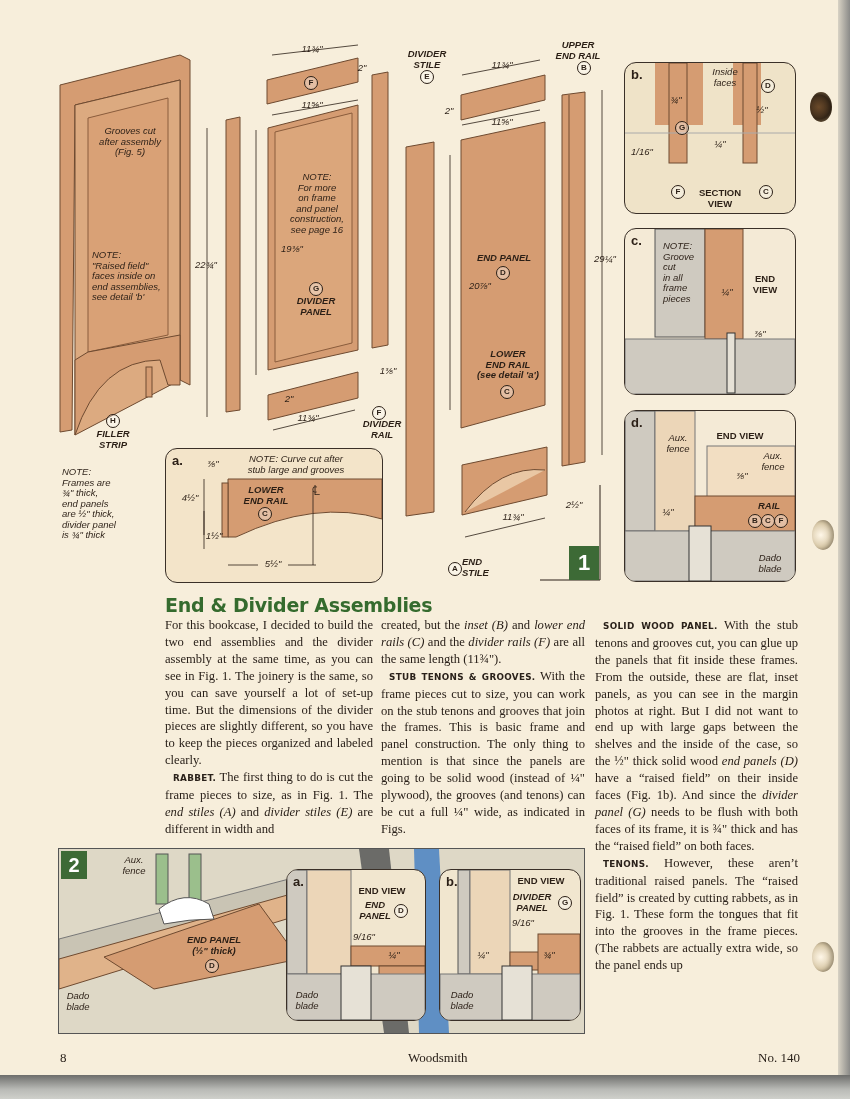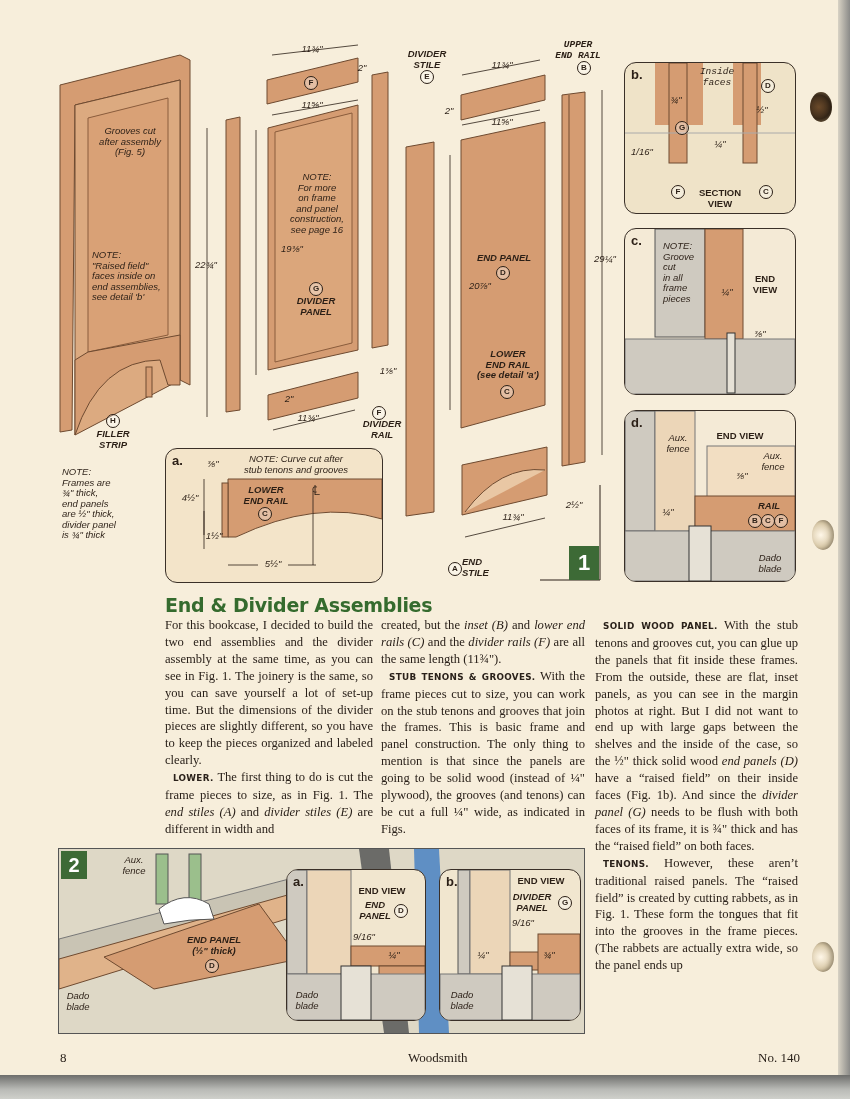--- a/index.html
+++ b/index.html
@@ -120,21 +120,21 @@
   <div class="circ" style="left:372px;top:406px;">F</div>
   <div class="lbl b" style="left:360px;top:419px;width:44px;">DIVIDER
 RAIL</div>
 
   <div class="lbl b" style="left:404px;top:49px;width:46px;">DIVIDER
 STILE</div>
   <div class="circ" style="left:420px;top:70px;">E</div>
   <div class="lbl" style="left:484px;top:60px;width:36px;">11¾"</div>
   <div class="lbl" style="left:442px;top:106px;width:14px;">2"</div>
   <div class="lbl" style="left:484px;top:117px;width:36px;">11⅝"</div>
-  <div class="lbl b" style="left:554px;top:40px;width:48px;font-family:Liberation Mono, monospace;">UPPER
+  <div class="lbl b" style="left:554px;top:40px;width:48px;">UPPER
 END RAIL</div>
   <div class="circ" style="left:577px;top:61px;">B</div>
   <div class="lbl b" style="left:472px;top:253px;width:64px;">END PANEL</div>
   <div class="circ" style="left:496px;top:266px;">D</div>
   <div class="lbl" style="left:466px;top:281px;width:28px;">20⅞"</div>
   <div class="lbl" style="left:590px;top:254px;width:30px;">29¼"</div>
   <div class="lbl b" style="left:470px;top:349px;width:76px;">LOWER
 END RAIL
 (see detail 'a')</div>
   <div class="circ" style="left:500px;top:385px;">C</div>
@@ -151,41 +151,41 @@
       <path d="M62,30 L216,30 L216,70 Q150,50 70,88 L62,88 Z" fill="#d59c72" stroke="#6e4a30"></path>
       <rect x="56" y="34" width="6" height="54" fill="#d59c72" stroke="#6e4a30"></rect>
       <g stroke="#2b1f16" stroke-width="0.8">
           <line x1="38" y1="30" x2="38" y2="86"></line>
           <line x1="38" y1="62" x2="38" y2="100"></line>
           <line x1="62" y1="116" x2="150" y2="116"></line>
           <line x1="147" y1="42" x2="147" y2="116"></line>
         </g>
     </svg>
     <div class="lbl" style="left:55px;top:5px;width:150px;">NOTE: Curve cut after
-stub tenons and grooves</div>
+stub large and grooves</div>
     <div class="lbl b" style="left:70px;top:36px;width:60px;">LOWER
 END RAIL</div>
     <div class="circ" style="left:92px;top:58px;">C</div>
     <div class="lbl" style="left:140px;top:36px;width:20px;font-size:14px;font-style:normal;">℄</div>
     <div class="lbl" style="left:40px;top:10px;width:14px;">⅜"</div>
     <div class="lbl" style="left:14px;top:44px;width:20px;">4½"</div>
     <div class="lbl" style="left:38px;top:82px;width:20px;">1½"</div>
     <div class="lbl" style="left:92px;top:110px;width:30px;background:#f3e4c9;">5½"</div>
   </div>
 
   <div class="detail" style="left:624px;top:62px;width:170px;height:150px;background:#efe3c8;">
     <svg width="170" height="150">
       <rect x="30" y="0" width="48" height="62" fill="#d59c72"></rect>
         <rect x="44" y="0" width="18" height="100" fill="#d59c72" stroke="#6e4a30"></rect>
       <rect x="108" y="0" width="28" height="62" fill="#d59c72"></rect>
         <rect x="118" y="0" width="14" height="100" fill="#d59c72" stroke="#6e4a30"></rect>
       <line x1="0" y1="70" x2="170" y2="70" stroke="#aaa"></line>
     </svg>
     <div class="dletter">b.</div>
-    <div class="lbl" style="left:72px;top:4px;width:40px;font-family:Liberation Mono, monospace;">Inside
+    <div class="lbl" style="left:80px;top:4px;width:40px;">Inside
 faces</div>
     <div class="lbl" style="left:44px;top:32px;width:14px;">¾"</div>
     <div class="lbl" style="left:130px;top:42px;width:14px;">½"</div>
     <div class="lbl" style="left:88px;top:76px;width:14px;">¼"</div>
     <div class="lbl" style="left:6px;top:84px;width:20px;">1/16"</div>
     <div class="circ" style="left:50px;top:58px;">G</div>
     <div class="circ" style="left:136px;top:16px;">D</div>
     <div class="circ" style="left:46px;top:122px;">F</div>
     <div class="circ" style="left:134px;top:122px;">C</div>
     <div class="lbl up" style="left:70px;top:125px;width:50px;">SECTION
@@ -234,21 +234,21 @@
     <div class="circ" style="left:149px;top:103px;">F</div>
     <div class="lbl" style="left:36px;top:96px;width:14px;">¼"</div>
     <div class="lbl" style="left:128px;top:142px;width:34px;">Dado
 blade</div>
   </div>
 
   <h2 class="title">End &amp; Divider Assemblies</h2>
 
   <div class="col" style="left:165px;top:617px;width:208px;">
     <p>For this bookcase, I decided to build the two end assemblies and the divider assembly at the same time, as you can see in Fig. 1. The joinery is the same, so you can save yourself a lot of set-up time. But the dimensions of the divider pieces are slightly different, so you have to keep the pieces organized and labeled clearly.</p>
-    <p class="ind"><span class="sc">LOWER.</span><span> The first thing to do is cut the frame pieces to size, as in Fig. 1. The </span><span class="it">end stiles (A)</span><span> and </span><span class="it">divider stiles (E)</span><span> are different in width and</span></p>
+    <p class="ind"><span class="sc">RABBET.</span><span> The first thing to do is cut the frame pieces to size, as in Fig. 1. The </span><span class="it">end stiles (A)</span><span> and </span><span class="it">divider stiles (E)</span><span> are different in width and</span></p>
   </div>
 
   <div class="col" style="left:381px;top:617px;width:204px;">
     <p><span>created, but the </span><span class="it">inset (B)</span><span> and </span><span class="it">lower end rails (C)</span><span> and the </span><span class="it">divider rails (F)</span><span> are all the same length (11¾").</span></p>
     <p class="ind"><span class="sc">STUB TENONS &amp; GROOVES.</span><span> With the frame pieces cut to size, you can work on the stub tenons and grooves that join the frames. This is basic frame and panel construction. The only thing to mention is that since the panels are going to be solid wood (instead of ¼" plywood), the grooves (and tenons) can be cut a full ¼" wide, as indicated in Figs.</span></p>
   </div>
 
   <div class="col" style="left:595px;top:617px;width:203px;">
     <p class="ind"><span class="sc">SOLID WOOD PANEL.</span><span> With the stub tenons and grooves cut, you can glue up the panels that fit inside these frames. From the outside, these are flat, inset panels, as you can see in the margin photos at right. But I did not want to end up with large gaps between the shelves and the inside of the case, so the ½" thick solid wood </span><span class="it">end panels (D)</span><span> have a “raised field” on their inside faces (Fig. 1b). And since the </span><span class="it">divider panel (G)</span><span> needs to be flush with both faces of its frame, it is ¾" thick and has the “raised field” on both faces.</span></p>
     <p class="ind"><span class="sc">TENONS.</span><span> However, these aren’t traditional raised panels. The “raised field” is created by cutting rabbets, as in Fig. 1. These form the tongues that fit into the grooves in the frame pieces. (The rabbets are actually extra wide, so the panel ends up</span></p>

